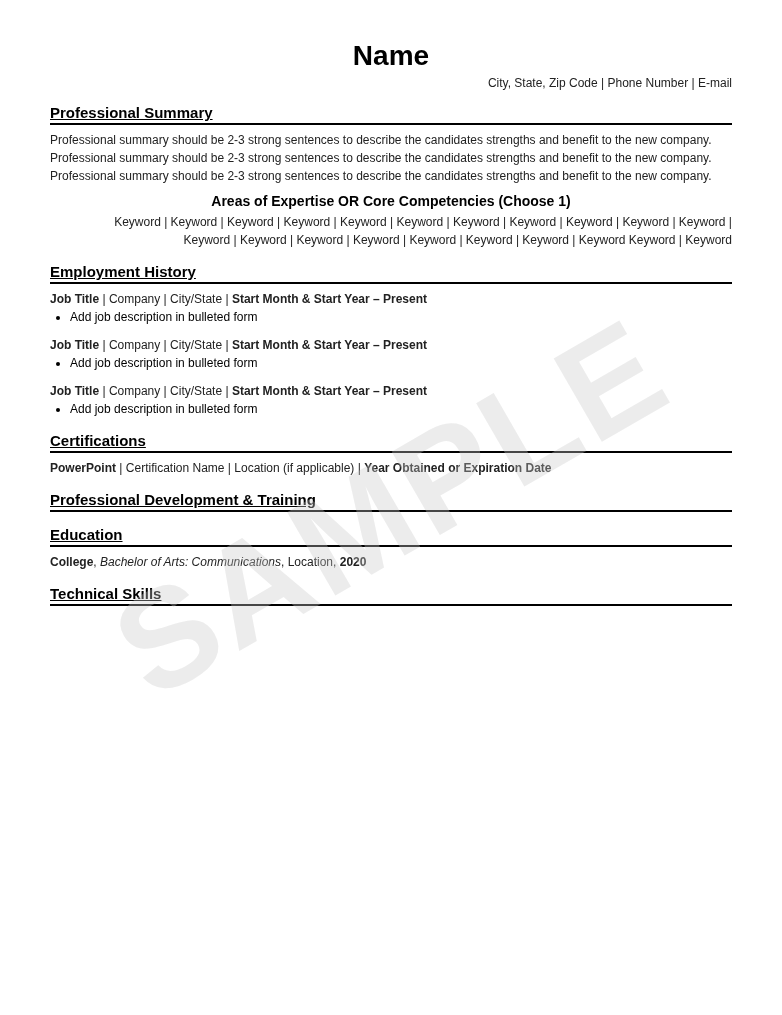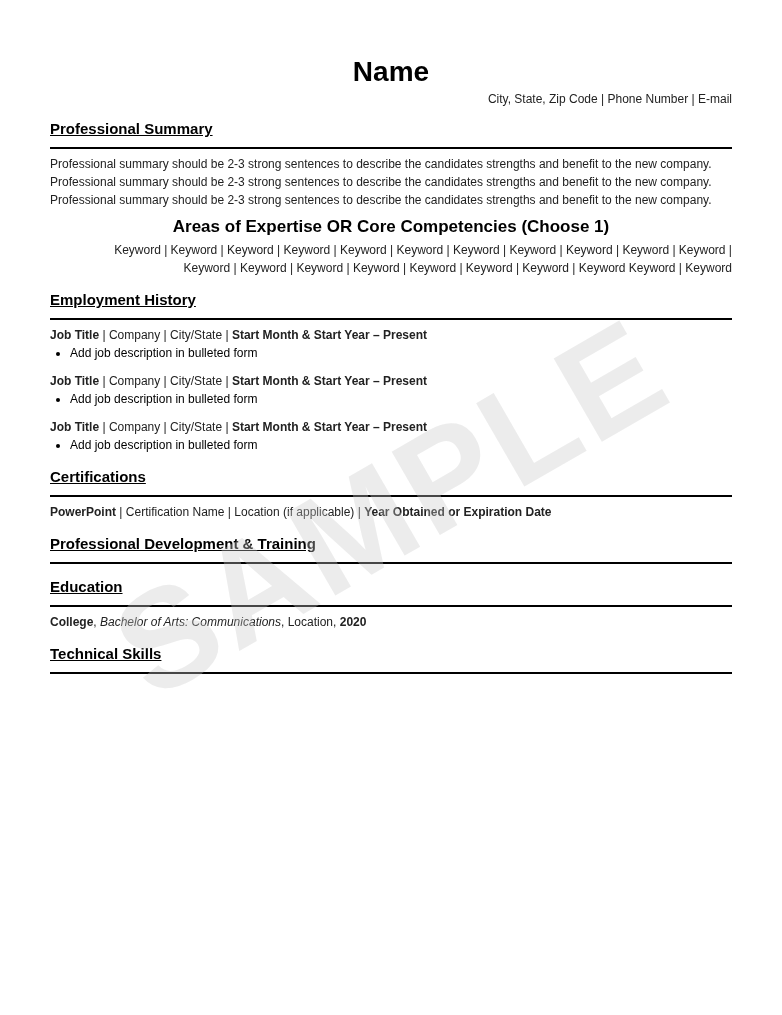--- a/index.html
+++ b/index.html
@@ -39,51 +39,50 @@
       letter-spacing: 4px;
       user-select: none;
     }
 
     .resume-name {
       text-align: center;
       font-size: 28px;
       font-weight: bold;
       margin-bottom: 4px;
       font-family: Arial, sans-serif;
-      margin-top: 16px;
     }
 
     .resume-contact {
       text-align: right;
       font-size: 12px;
       color: #222;
       margin-bottom: 14px;
       font-family: Arial, sans-serif;
     }
 
     .section-header {
       font-size: 15px;
       font-weight: bold;
       text-decoration: underline;
       border-bottom: 2px solid #000;
-      padding-bottom: 10px;
+      padding-bottom: 2px;
       margin-bottom: 6px;
       margin-top: 14px;
       font-family: Arial, sans-serif;
     }
 
     .section-content {
       font-size: 12px;
       color: #222;
       font-family: Arial, sans-serif;
       line-height: 1.5;
     }
 
     .keywords-header {
-      font-size: 17px;
+      font-size: 14px;
       font-weight: bold;
       text-align: center;
       margin-top: 8px;
       margin-bottom: 4px;
       font-family: Arial, sans-serif;
     }
 
     .keywords-text {
       font-size: 12px;
       text-align: right;

